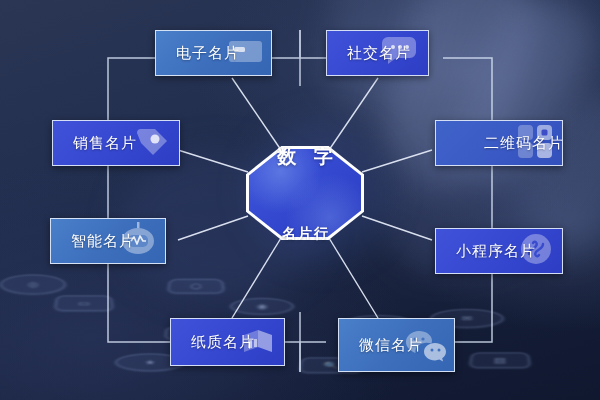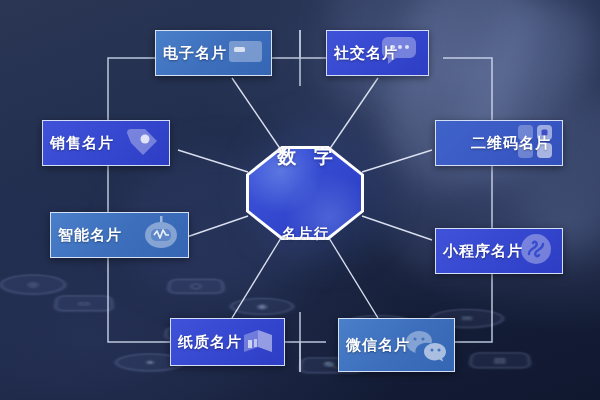--- a/index.html
+++ b/index.html
@@ -72,23 +72,23 @@
     display: flex;
     align-items: center;
     overflow: hidden;
     box-shadow: 0 2px 7px rgba(0,0,0,0.42);
   }
   .node .label {
     position: relative;
     z-index: 3;
     color: #ffffff;
     font-size: 15px;
-    font-weight: bold;
+    font-weight: normal;
     letter-spacing: 1px;
-    margin-left: 7px;
+    margin-left: 20px;
     white-space: nowrap;
     text-shadow: 0 1px 2px rgba(0,0,0,0.35);
   }
   .node .nicon {
     position: absolute;
     right: 4px;
     top: 50%;
     transform: translateY(-50%);
     z-index: 2;
     opacity: 0.92;
@@ -253,21 +253,21 @@
     <span class="nicon">
       <svg width="46" height="38" viewBox="0 0 46 38">
         <path d="M10 5h22a6 6 0 0 1 6 6v9a6 6 0 0 1-6 6H18l-8 6v-6a6 6 0 0 1-6-6v-9a6 6 0 0 1 6-6z" fill="#ffffff" opacity="0.36"></path>
         <circle cx="15" cy="15" r="2" fill="#ffffff" opacity="0.85"></circle>
         <circle cx="22" cy="15" r="2" fill="#ffffff" opacity="0.85"></circle>
         <circle cx="29" cy="15" r="2" fill="#ffffff" opacity="0.85"></circle>
       </svg>
     </span>
   </div>
 
-  <div class="node tone-b" style="left:42px; top:120px; width:128px; height:46px;">
+  <div class="node tone-b" style="left:52px; top:120px; width:128px; height:46px;">
     <span class="label">销售名片</span>
     <span class="nicon">
       <svg width="46" height="38" viewBox="0 0 46 38">
         <path d="M8 11a4 4 0 0 1 4-4h14l12 12-14 14-12-12z" fill="#ffffff" opacity="0.36"></path>
         <circle cx="26" cy="17" r="4.5" fill="#ffffff" opacity="0.88"></circle>
       </svg>
     </span>
   </div>
 
   <div class="node tone-c" style="left:435px; top:120px; width:128px; height:46px;">
@@ -276,21 +276,21 @@
       <svg width="44" height="40" viewBox="0 0 44 40">
         <rect x="4" y="4" width="15" height="15" rx="4" fill="#ffffff" opacity="0.30"></rect>
         <rect x="23" y="4" width="15" height="15" rx="4" fill="#ffffff" opacity="0.55"></rect>
         <rect x="27.5" y="8.5" width="6" height="6" rx="1.5" fill="#2b3cc2" opacity="0.85"></rect>
         <rect x="4" y="22" width="15" height="15" rx="4" fill="#ffffff" opacity="0.30"></rect>
         <rect x="23" y="22" width="15" height="15" rx="4" fill="#ffffff" opacity="0.62"></rect>
       </svg>
     </span>
   </div>
 
-  <div class="node tone-a" style="left:50px; top:212px; width:139px; height:46px;">
+  <div class="node tone-a" style="left:50px; top:218px; width:116px; height:46px;">
     <span class="label">智能名片</span>
     <span class="nicon">
       <svg width="46" height="40" viewBox="0 0 46 40">
         <rect x="22" y="3" width="2.5" height="6" fill="#ffffff" opacity="0.55"></rect>
         <ellipse cx="23" cy="22" rx="16" ry="13" fill="#ffffff" opacity="0.42"></ellipse>
         <rect x="13" y="16" width="20" height="12" rx="5" fill="#3d6fbd" opacity="0.55"></rect>
         <path d="M16 22l3-4 3 7 3-8 3 5h3" stroke="#ffffff" stroke-width="1.7" fill="none" opacity="0.95" stroke-linejoin="round"></path>
       </svg>
     </span>
   </div>

